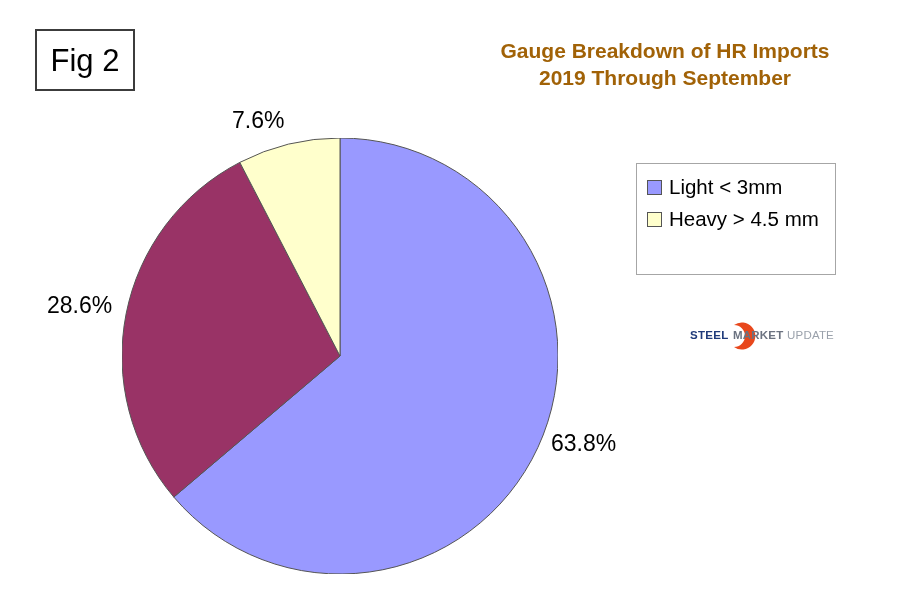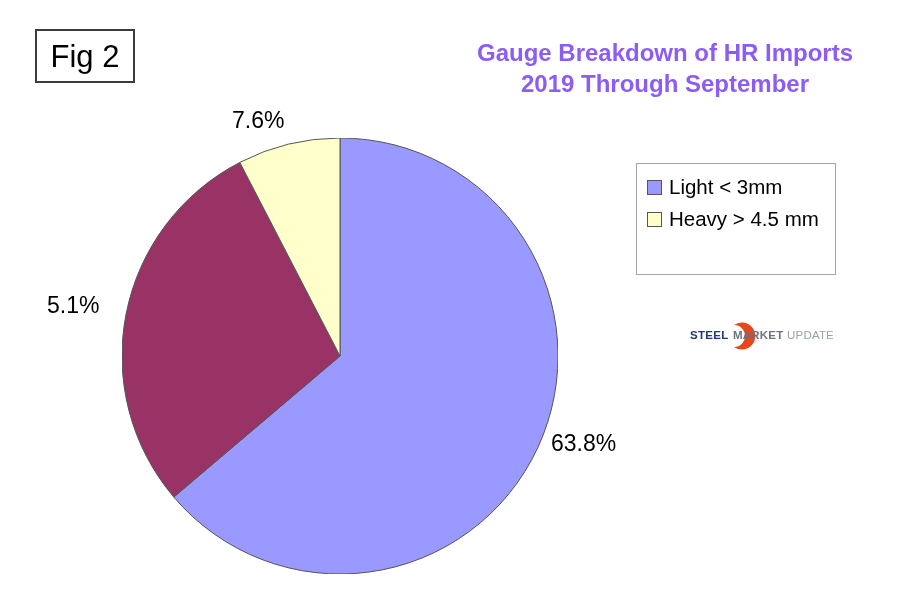--- a/index.html
+++ b/index.html
@@ -15,21 +15,21 @@
     font-family: "Liberation Sans", sans-serif;
     color: #000000;
   }
 
   
   #fig-box {
     position: absolute;
     left: 35px;
     top: 29px;
     width: 100px;
-    height: 54px;
+    height: 62px;
     border: 2px solid #3c3c3c;
     background: #ffffff;
     box-sizing: border-box;
     display: flex;
     align-items: center;
     justify-content: center;
   }
   #fig-box .fig-text {
     font-size: 31px;
     line-height: 1;
@@ -38,23 +38,23 @@
   }
 
   
   #chart-title {
     position: absolute;
     left: 440px;
     top: 38px;
     width: 450px;
     text-align: center;
     font-weight: bold;
-    font-size: 24px;
+    font-size: 21px;
     line-height: 1.28;
-    color: #8b5cf6;
+    color: #a16207;
   }
 
   
   #pie-wrap {
     position: absolute;
     left: 122px;
     top: 138px;
     width: 436px;
     height: 436px;
   }
@@ -130,21 +130,21 @@
 
     <g id="pie-slices">
         <path d="M 218 218 L 218.00 0.00 A 218 218 0 1 1 51.79 359.06 Z" fill="#9999ff" stroke="#555555" stroke-width="1"></path>
         <path d="M 218 218 L 51.79 359.06 A 218 218 0 0 1 117.81 24.39 Z" fill="#993366" stroke="#555555" stroke-width="1"></path>
         <path d="M 218 218 L 117.81 24.39 A 218 218 0 0 1 218.00 0.00 Z" fill="#ffffcc" stroke="#555555" stroke-width="1"></path>
       </g>
   </svg>
 </div>
 
 <div class="data-label" id="label-heavy">7.6%</div>
-<div class="data-label" id="label-medium">5.1%</div>
+<div class="data-label" id="label-medium">28.6%</div>
 <div class="data-label" id="label-light">63.8%</div>
 
 <div id="legend">
   <div class="legend-row">
     <span class="legend-swatch" style="background: rgb(153, 153, 255);"></span>
     <span class="legend-text">Light &lt; 3mm</span>
   </div>
   <div class="legend-row">
     <span class="legend-swatch" style="background: rgb(255, 255, 204);"></span>
     <span class="legend-text">Heavy &gt; 4.5 mm</span>

